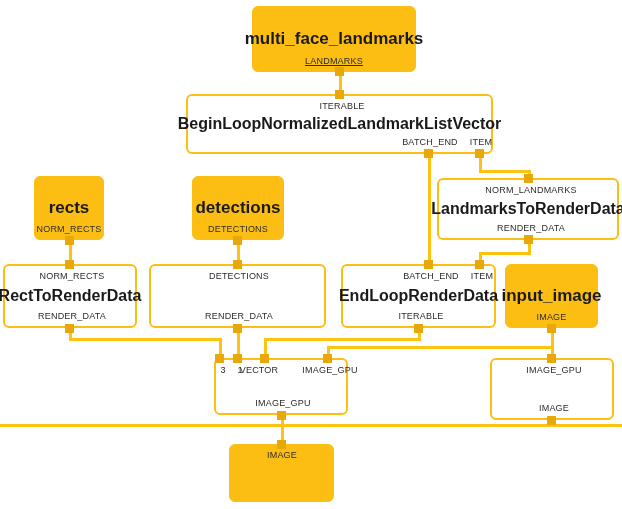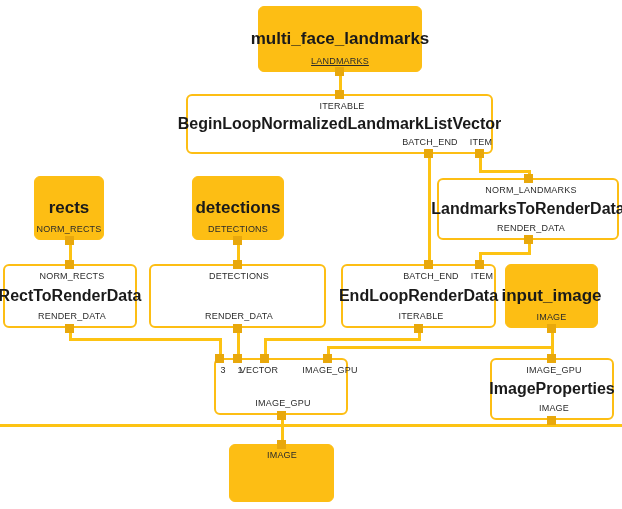--- a/index.html
+++ b/index.html
@@ -104,21 +104,21 @@
   <div class="edge v" style="left:264px; top:338px; height:22px;"></div>
 
   <div class="edge v" style="left:551px; top:328px; height:28px;"></div>
   <div class="edge h" style="left:327px; top:346px; width:226px;"></div>
   <div class="edge v" style="left:327px; top:346px; height:14px;"></div>
 
   <div class="edge v" style="left:281px; top:415px; height:12px;"></div>
   <div class="edge h" style="left:0px; top:424px; width:622px;"></div>
   <div class="edge v" style="left:281px; top:424px; height:22px;"></div>
 
-  <div class="node stream" style="left:258px; top:6px; width:164px; height:66px;">
+  <div class="node stream" style="left:252px; top:6px; width:164px; height:66px;">
     <span class="node-title">multi_face_landmarks</span>
     <span class="tag bottom" style="left:50%;text-decoration:underline;">LANDMARKS</span>
   </div>
   <div class="port" style="left:335px; top:67px;"></div>
 
   <div class="node calc" style="left:186px; top:94px; width:307px; height:60px;">
     <span class="node-title">BeginLoopNormalizedLandmarkListVector</span>
     <span class="tag top" style="left:154px;">ITERABLE</span>
     <span class="tag bottom" style="left:242px;">BATCH_END</span>
     <span class="tag bottom" style="left:293px;">ITEM</span>
@@ -185,21 +185,20 @@
     <span class="tag top" style="left:114px;">IMAGE_GPU</span>
     <span class="tag bottom" style="left:67px;">IMAGE_GPU</span>
   </div>
   <div class="port" style="left:215px; top:354px;"></div>
   <div class="port" style="left:233px; top:354px;"></div>
   <div class="port" style="left:260px; top:354px;"></div>
   <div class="port" style="left:323px; top:354px;"></div>
   <div class="port" style="left:277px; top:411px;"></div>
 
   <div class="node calc" style="left:490px; top:358px; width:124px; height:62px;">
-    <span class="node-title">ImageProperties</span>
     <span class="tag top" style="left:62px;">IMAGE_GPU</span>
     <span class="tag bottom" style="left:62px;">IMAGE</span>
   </div>
   <div class="port" style="left:547px; top:354px;"></div>
   <div class="port" style="left:547px; top:416px;"></div>
 
   <div class="node stream" style="left:229px; top:444px; width:105px; height:58px;">
     <span class="tag top" style="left:52px;">IMAGE</span>
   </div>
   <div class="port" style="left:277px; top:440px;"></div>

